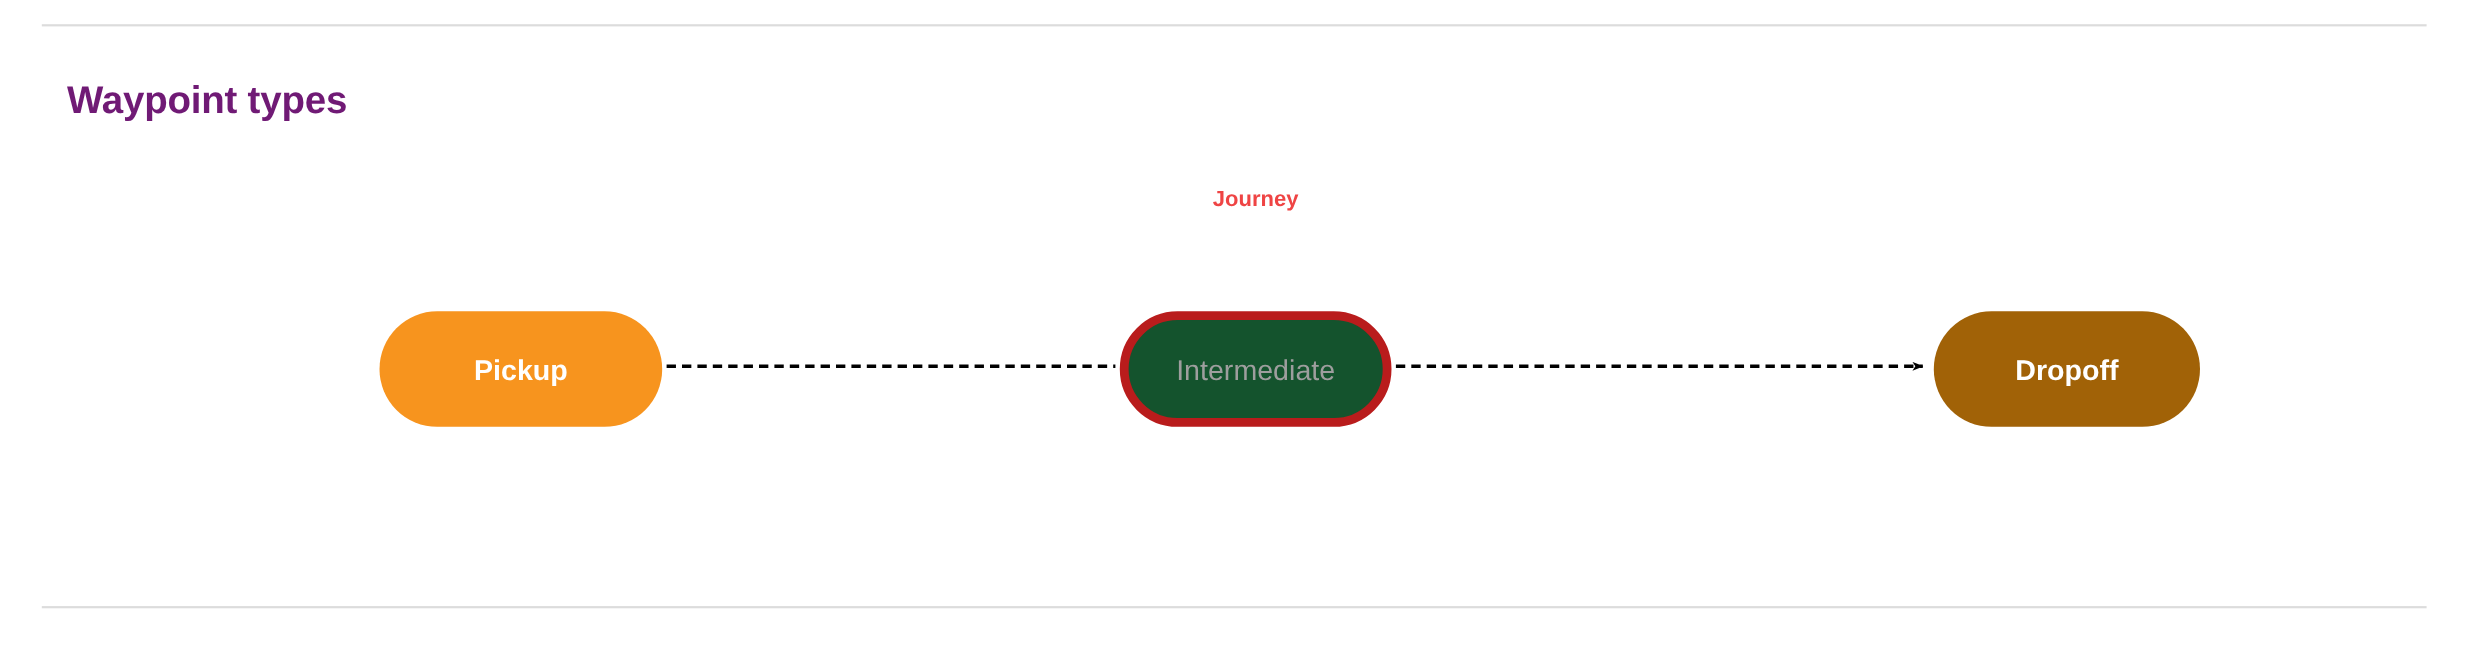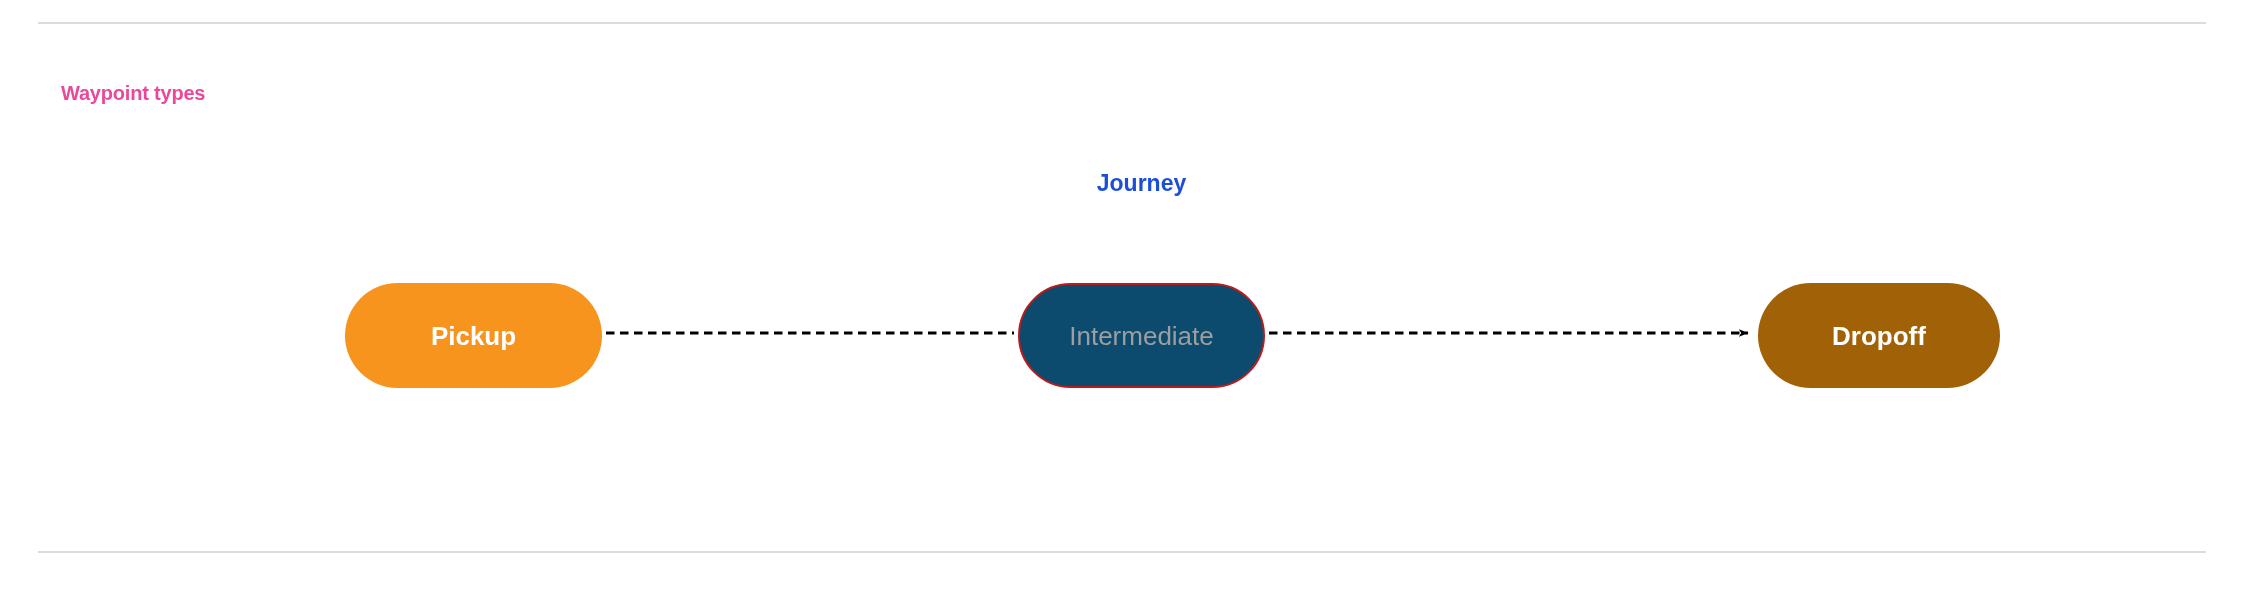--- a/index.html
+++ b/index.html
@@ -29,46 +29,45 @@
     background: #dcdcdc;
   }
   .divider.top    { top: 22px; }
   .divider.bottom { top: 551px; }
 
   
   .section-title {
     position: absolute;
     left: 61px;
     top: 72px;
-    font-size: 20px;
+    font-size: 35px;
     font-weight: bold;
-    color: #ec4899;
+    color: #701a75;
     letter-spacing: -0.2px;
     white-space: nowrap;
-    margin-top: 10px;
   }
 
   
   .diagram {
     position: absolute;
     left: 0;
     top: 0;
     width: 2245px;
     height: 592px;
   }
 
   .graph-label {
     position: absolute;
     top: 170px;
     left: 1018px;
     width: 247px;
     text-align: center;
-    font-size: 23px;
+    font-size: 20px;
     font-weight: bold;
-    color: #1d4ed8;
+    color: #ef4444;
     white-space: nowrap;
   }
 
   
   .node {
     position: absolute;
     top: 283px;
     height: 105px;
     border-radius: 53px;
     display: flex;
@@ -88,22 +87,22 @@
     background: #f7941e;
   }
   .node.pickup .node-label {
     color: #ffffff;
     font-weight: bold;
   }
 
   .node.intermediate {
     left: 1018px;
     width: 247px;
-    background: #0c4a6e;
-    border: 2px solid #b91c1c;
+    background: #14532d;
+    border: 8px solid #b91c1c;
   }
   .node.intermediate .node-label {
     color: #9e9e9e;
     font-weight: normal;
   }
 
   .node.dropoff {
     left: 1758px;
     width: 242px;
     background: #a16207;

